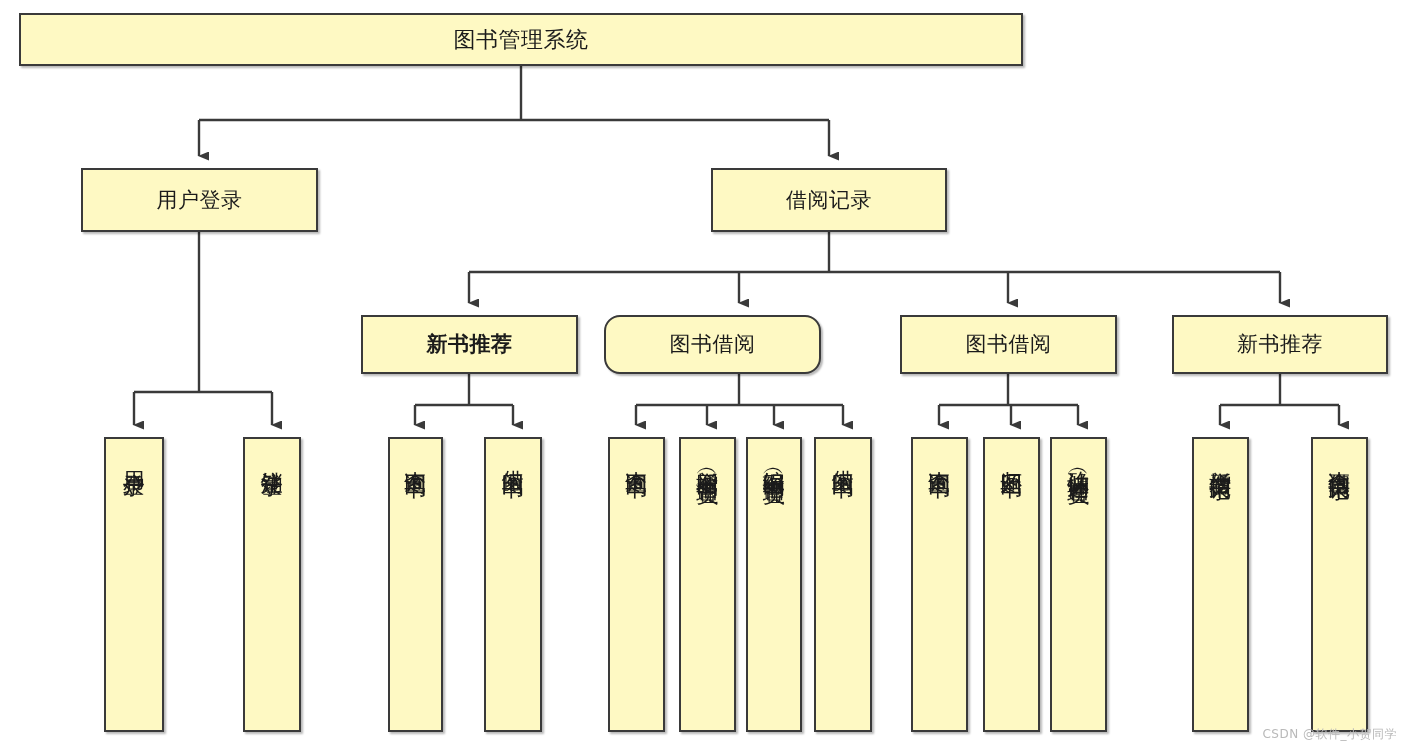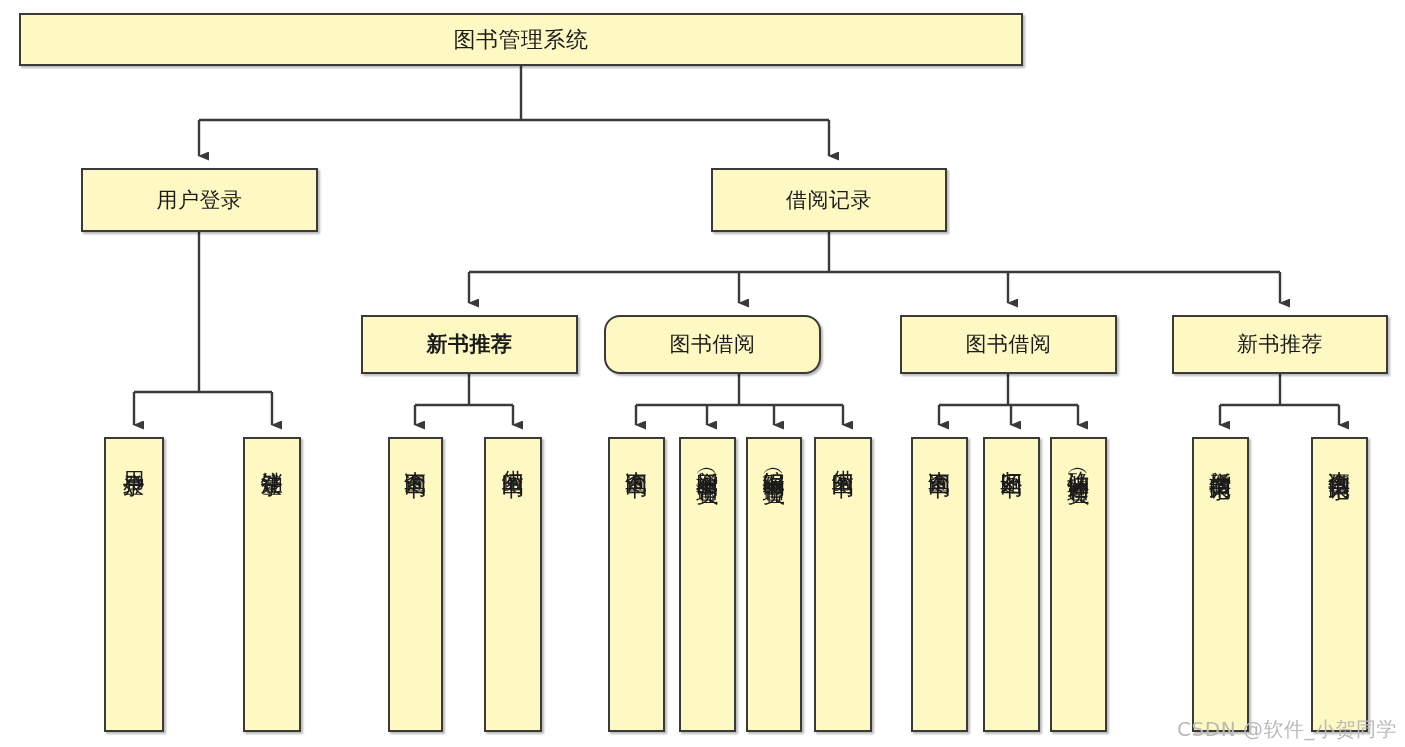--- a/index.html
+++ b/index.html
@@ -58,21 +58,21 @@
     white-space: nowrap;
   }
   .node.root .label { font-size: 22px; }
   .node.lvl2 .label { font-size: 21px; }
   .node.lvl3 .label { font-size: 21px; }
 
   #watermark {
     position: absolute;
     right: 8px;
     bottom: 4px;
-    font-size: 20px;
+    font-size: 12px;
     color: #b9b9b9;
     letter-spacing: 0.5px;
     z-index: 3;
     white-space: nowrap;
   }
 </style>
 </head>
 <body>
 
 <div id="stage">

